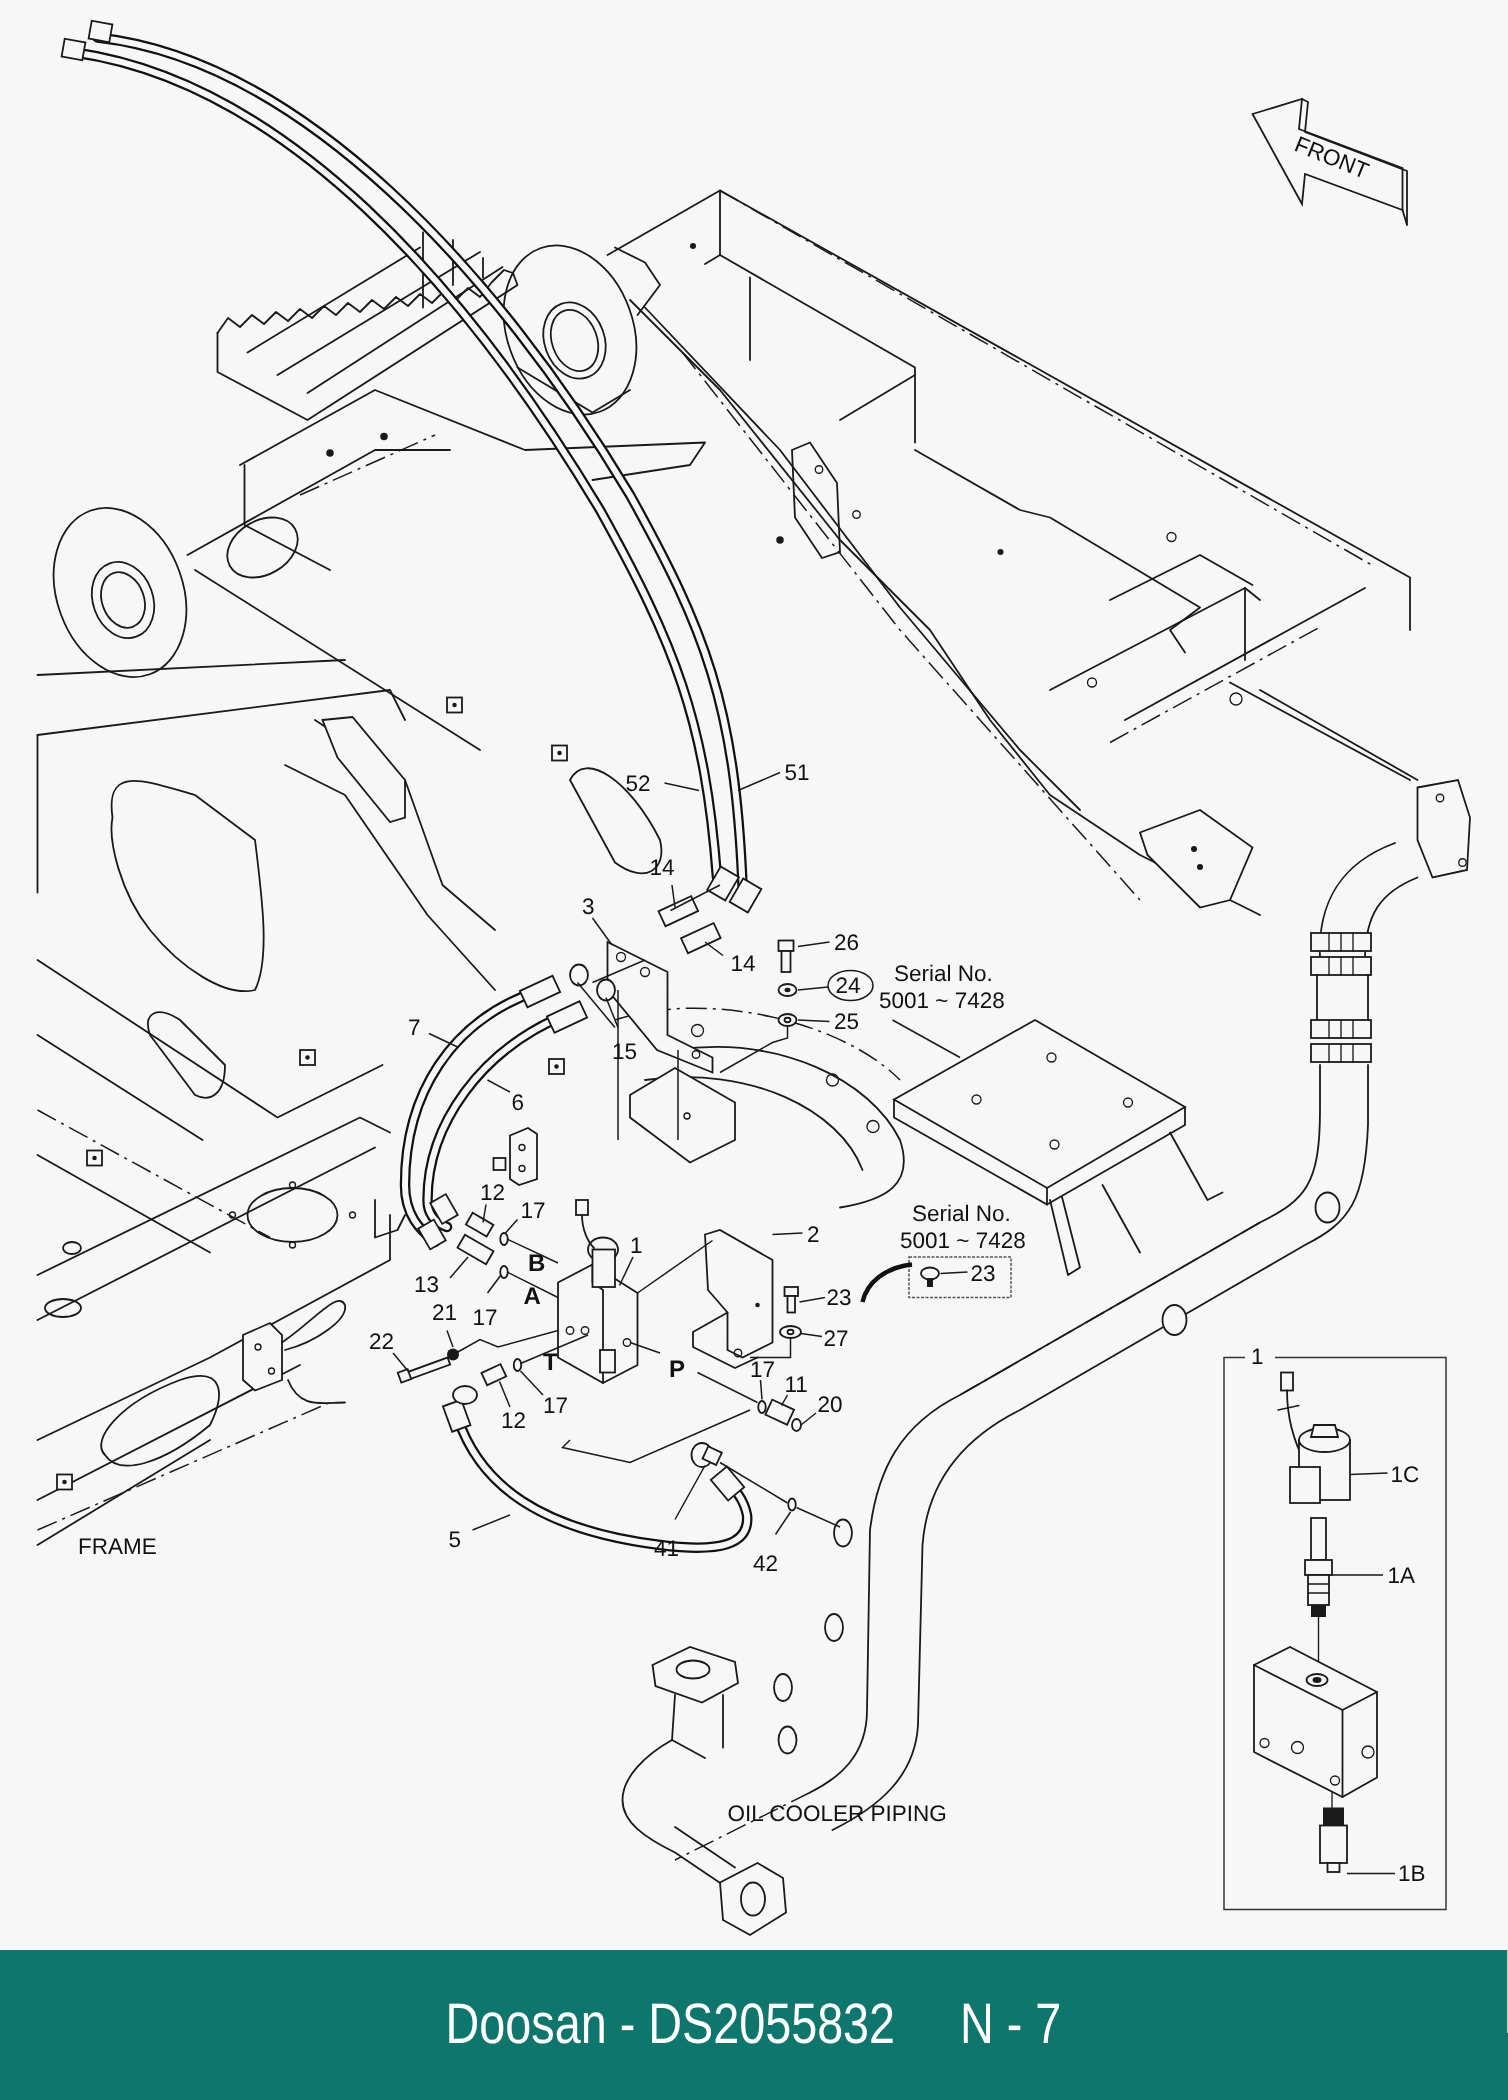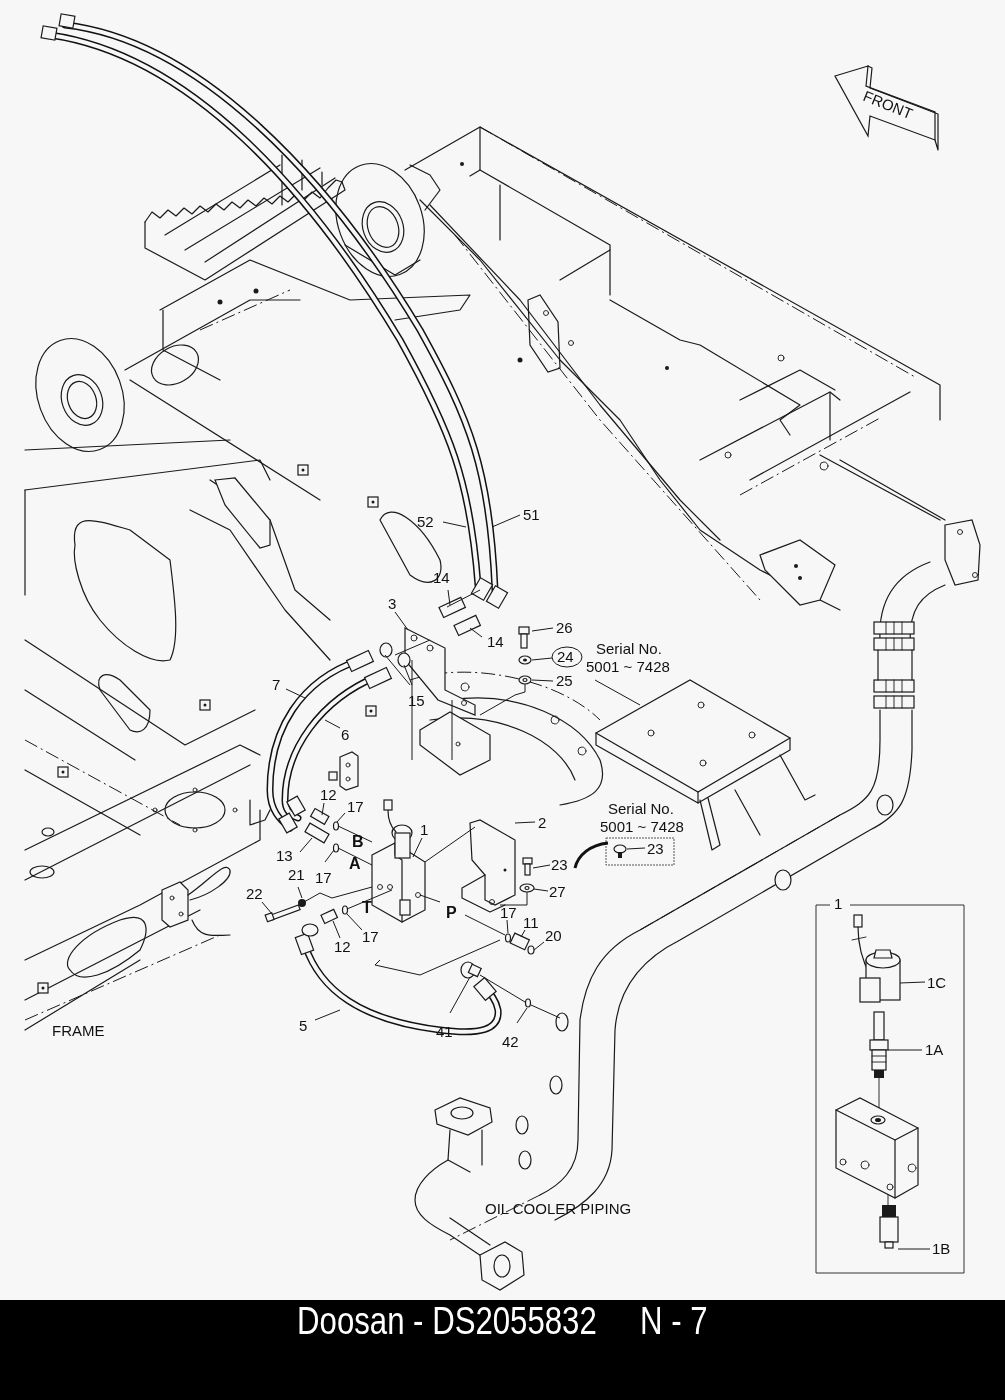--- a/index.html
+++ b/index.html
@@ -11,21 +11,21 @@
   .dash { fill: none; stroke: #1a1a1a; stroke-width: 1; stroke-dasharray: 14 4 2 4; }
   .hose-o { fill: none; stroke: #111; stroke-width: 7; stroke-linecap: round; }
   .hose-i { fill: none; stroke: #f7f7f7; stroke-width: 4; stroke-linecap: round; }
   .leader { fill: none; stroke: #1a1a1a; stroke-width: 1; }
   .fill-w { fill: #f7f7f7; stroke: #1a1a1a; stroke-width: 1.2; }
   .fill-d { fill: #1a1a1a; }
   .callout { font-family: "Liberation Sans", sans-serif; font-size: 15px; fill: #111; }
   .port { font-family: "Liberation Sans", sans-serif; font-size: 16px; font-weight: bold; fill: #111; }
   .lbl { font-family: "Liberation Sans", sans-serif; font-size: 15px; fill: #111; }
   .detail-box { fill: none; stroke: #333; stroke-width: 1; }
-  #footer { position: absolute; left: 0; top: 1300px; width: 1005px; height: 100px; background: #000000; display: flex; justify-content: center; }
+  #footer { position: absolute; left: 0; top: 1300px; width: 1005px; height: 100px; background: #0f766e; display: flex; align-items: center; justify-content: center; }
   #footer-text { color: #ffffff; font-family: "Liberation Sans", sans-serif; font-size: 38px; letter-spacing: 0px; transform: scaleX(0.82); white-space: pre; }
 </style>
 </head>
 <body>
 
 <div id="diagram">
 <svg viewBox="0 0 1005 1300" xmlns="http://www.w3.org/2000/svg">
 
   <g>
     <polygon class="fill-w" points="835,76 868,66 866,86 935,112 935,140 870,116 868,136"></polygon>

